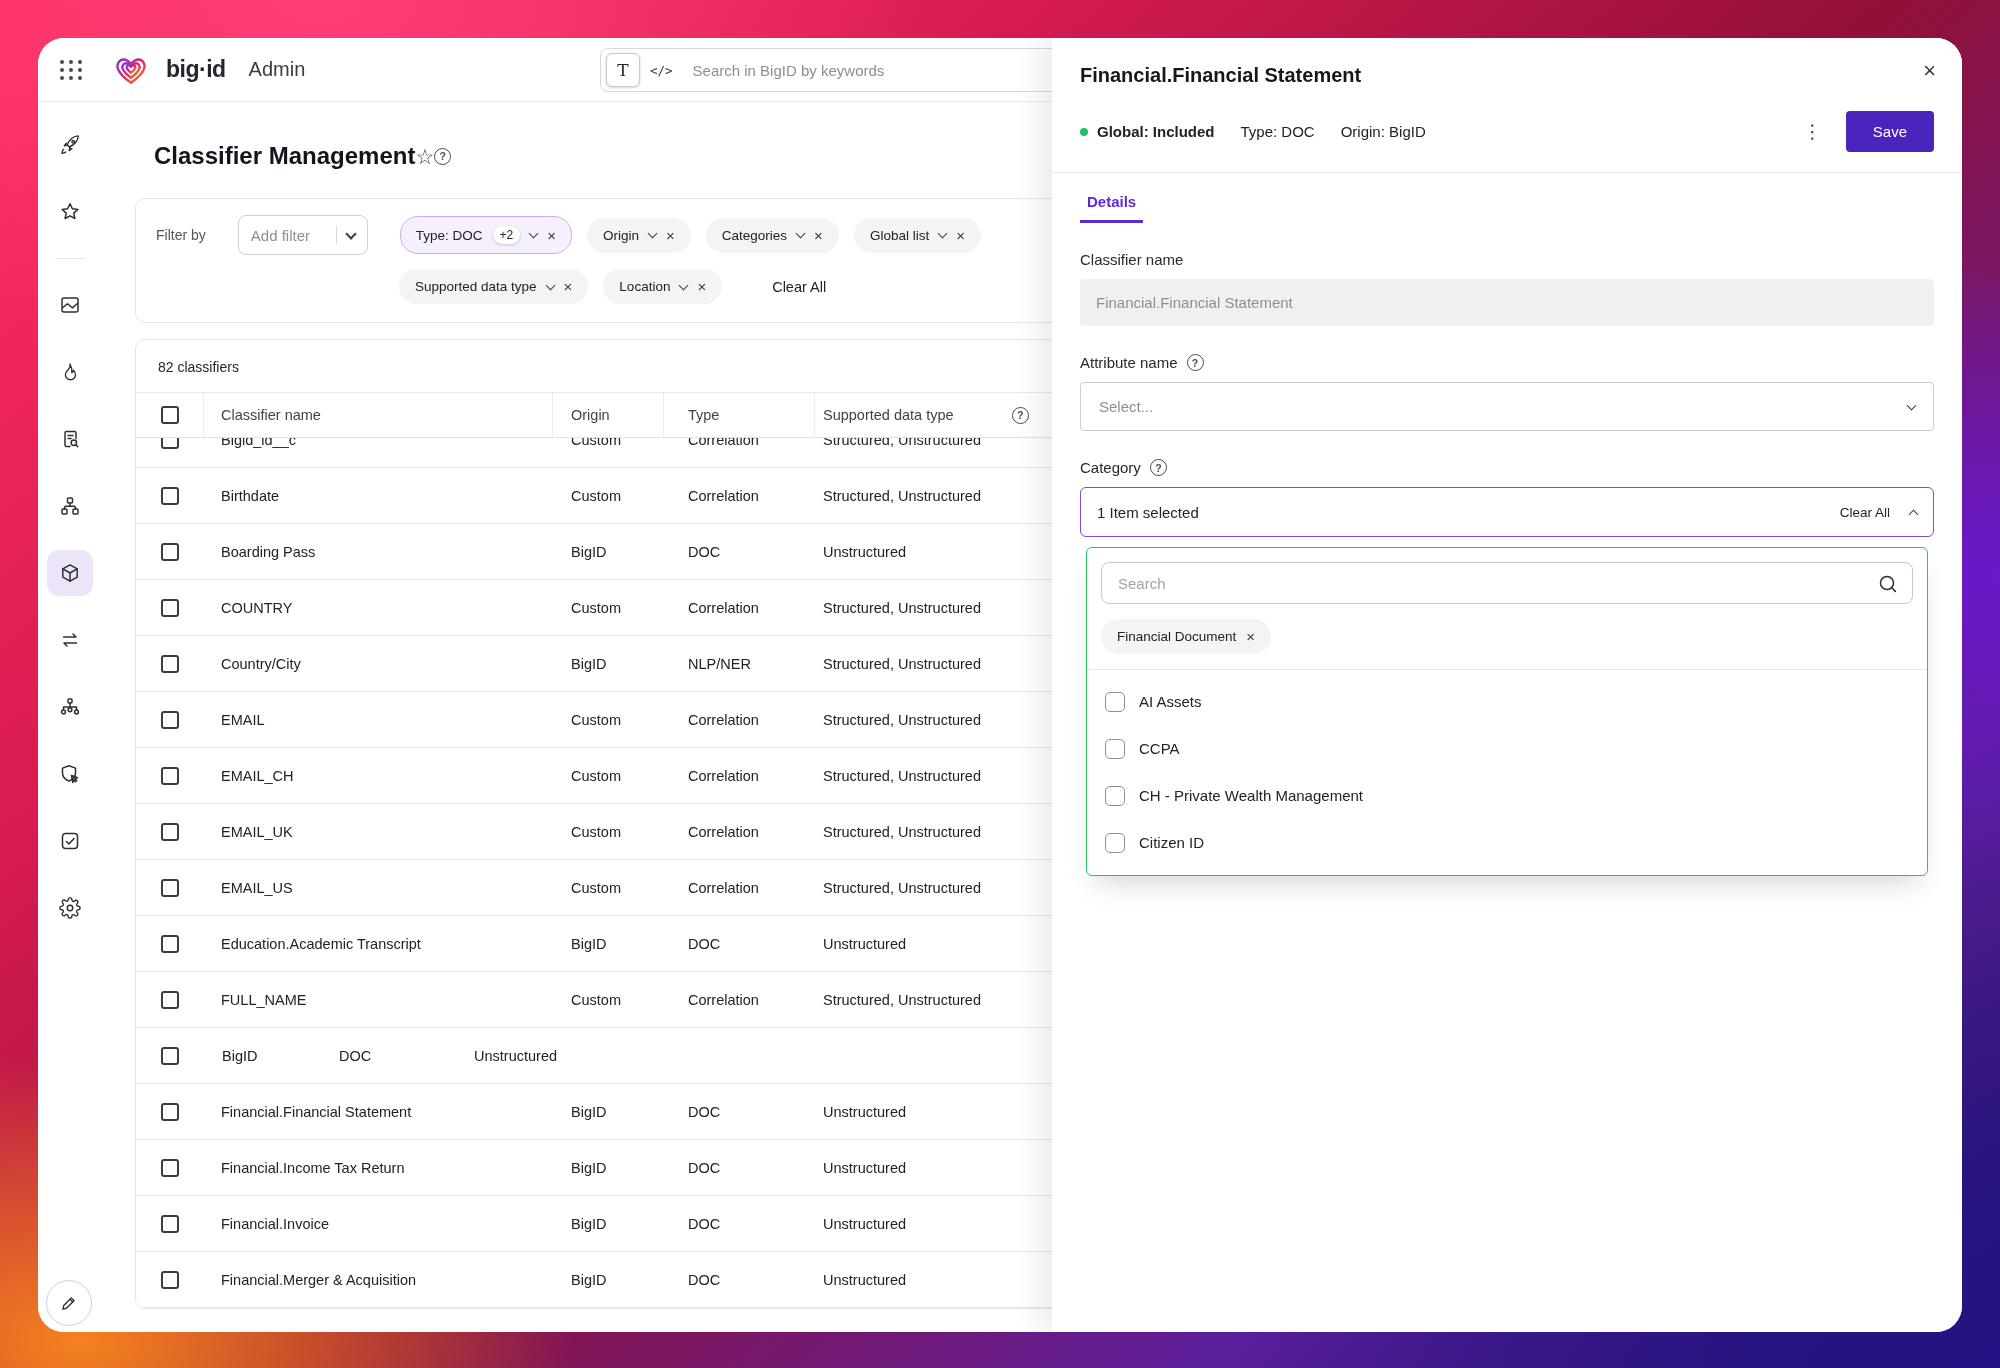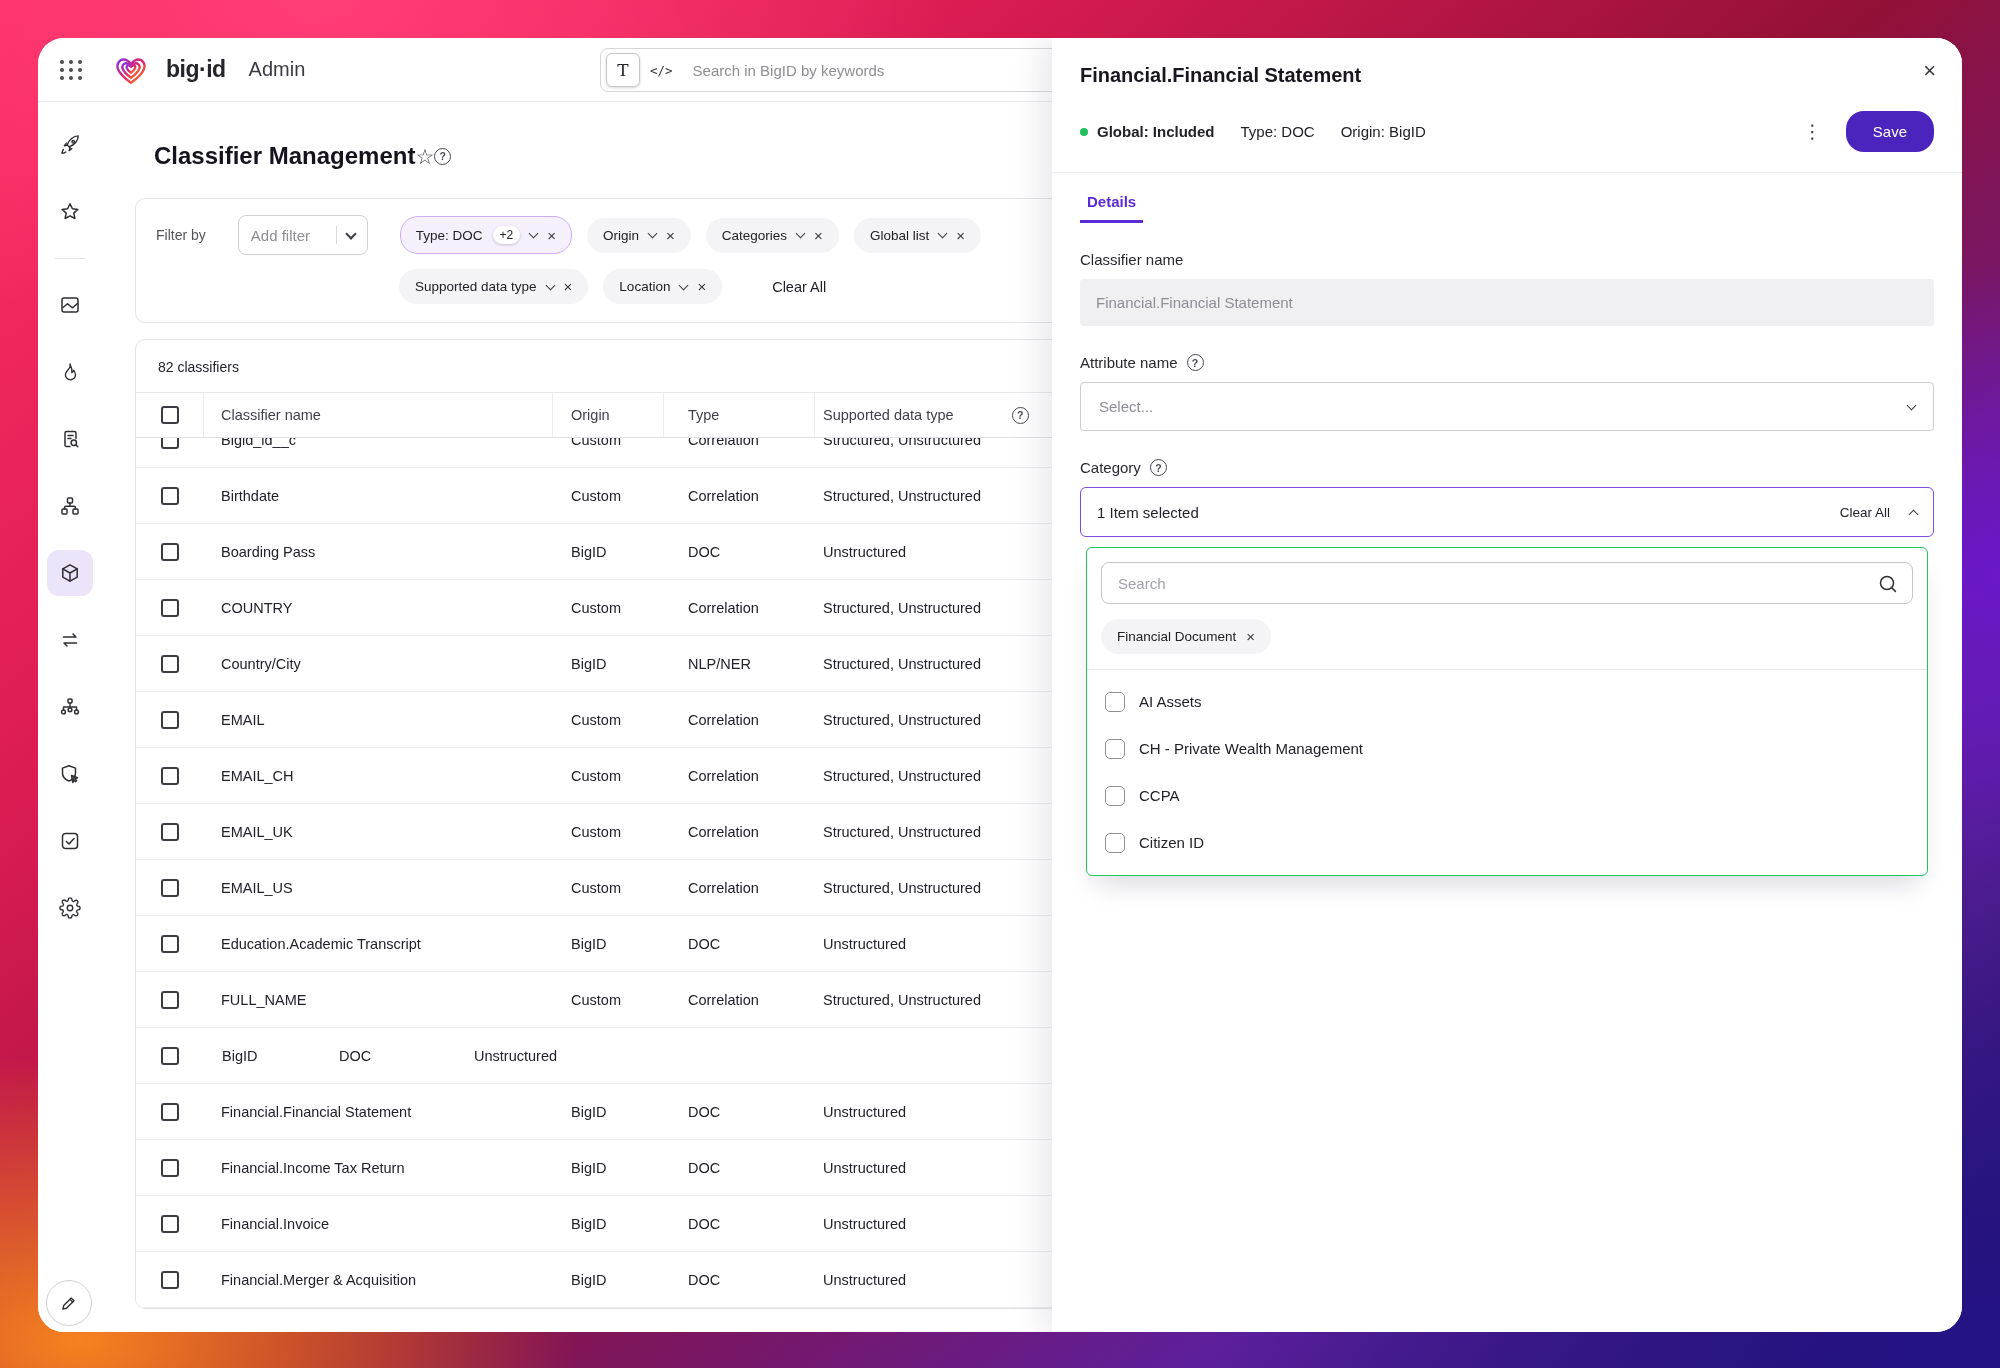--- a/index.html
+++ b/index.html
@@ -80,21 +80,21 @@
   .panel{position:absolute;top:0;right:0;bottom:0;width:910px;background:#fff;box-shadow:-10px 0 30px rgba(30,20,60,.10);z-index:10;}
   .p-head{padding:26px 28px 0;position:relative;}
   .p-title{font-size:20px;font-weight:600;color:#19161f;}
   .p-close{position:absolute;right:26px;top:22px;font-size:22px;color:#3a3940;cursor:pointer;line-height:1;}
   .p-status{display:flex;align-items:center;margin-top:24px;font-size:15px;color:#232129;}
   .stat{display:flex;align-items:center;gap:9px;margin-right:26px;}
   .dot{width:8px;height:8px;border-radius:50%;background:#22c060;flex:none;}
   .stat-global{font-weight:700;}
   .p-actions{margin-left:auto;display:flex;align-items:center;gap:20px;}
   .kebab{font-size:19px;color:#3a3940;cursor:pointer;padding:0 4px;}
-  .save-btn{background:#4b23bd;color:#fff;border:none;border-radius:18px;padding:12px 27px;font-size:15px;font-weight:500;cursor:pointer;font-family:"Liberation Sans",sans-serif;}
+  .save-btn{background:#4b23bd;color:#fff;border:none;border-radius:4px;padding:12px 27px;font-size:15px;font-weight:500;cursor:pointer;font-family:"Liberation Sans",sans-serif;}
   .p-divider{border-bottom:1px solid #ececf0;margin-top:20px;}
   .tabs{padding:20px 28px 0;}
   .tab{color:#5b2bd5;font-weight:700;font-size:15px;display:inline-block;padding:0 7px 10px;border-bottom:3px solid #5b2bd5;cursor:pointer;}
   .p-body{padding:28px 28px 0;}
   .plabel{display:flex;align-items:center;gap:9px;font-size:15px;color:#2a2731;margin-bottom:11px;}
   .input-disabled{background:#f0eff1;border-radius:4px;height:47px;display:flex;align-items:center;padding:0 16px;color:#8f8d96;font-size:15px;margin-bottom:28px;}
   .select{border:1px solid #cdccd2;border-radius:4px;height:49px;display:flex;align-items:center;justify-content:space-between;padding:0 18px;color:#8f8d96;font-size:15px;margin-bottom:28px;cursor:pointer;}
   .cat-select{border:1.5px solid #7e4bdc;border-radius:6px;height:50px;display:flex;align-items:center;padding:0 16px;color:#232129;font-size:15px;cursor:pointer;}
   .cat-right{margin-left:auto;display:flex;align-items:center;gap:20px;}
   .cat-clear{font-size:13.5px;color:#232129;cursor:pointer;}
@@ -529,25 +529,25 @@
             </div>
           <div class="dd-div"></div>
           <div class="dd-options">
 
           <div class="opt">
                 <span class="opt-box"></span>
                 <span>AI Assets</span>
               </div>
               <div class="opt">
                 <span class="opt-box"></span>
-                <span>CH - Private Wealth Management</span>
+                <span>CCPA</span>
               </div>
               <div class="opt">
                 <span class="opt-box"></span>
-                <span>CCPA</span>
+                <span>CH - Private Wealth Management</span>
               </div>
               <div class="opt">
                 <span class="opt-box"></span>
                 <span>Citizen ID</span>
               </div>
             </div>
         </div>
       </div>
     </div>
 

